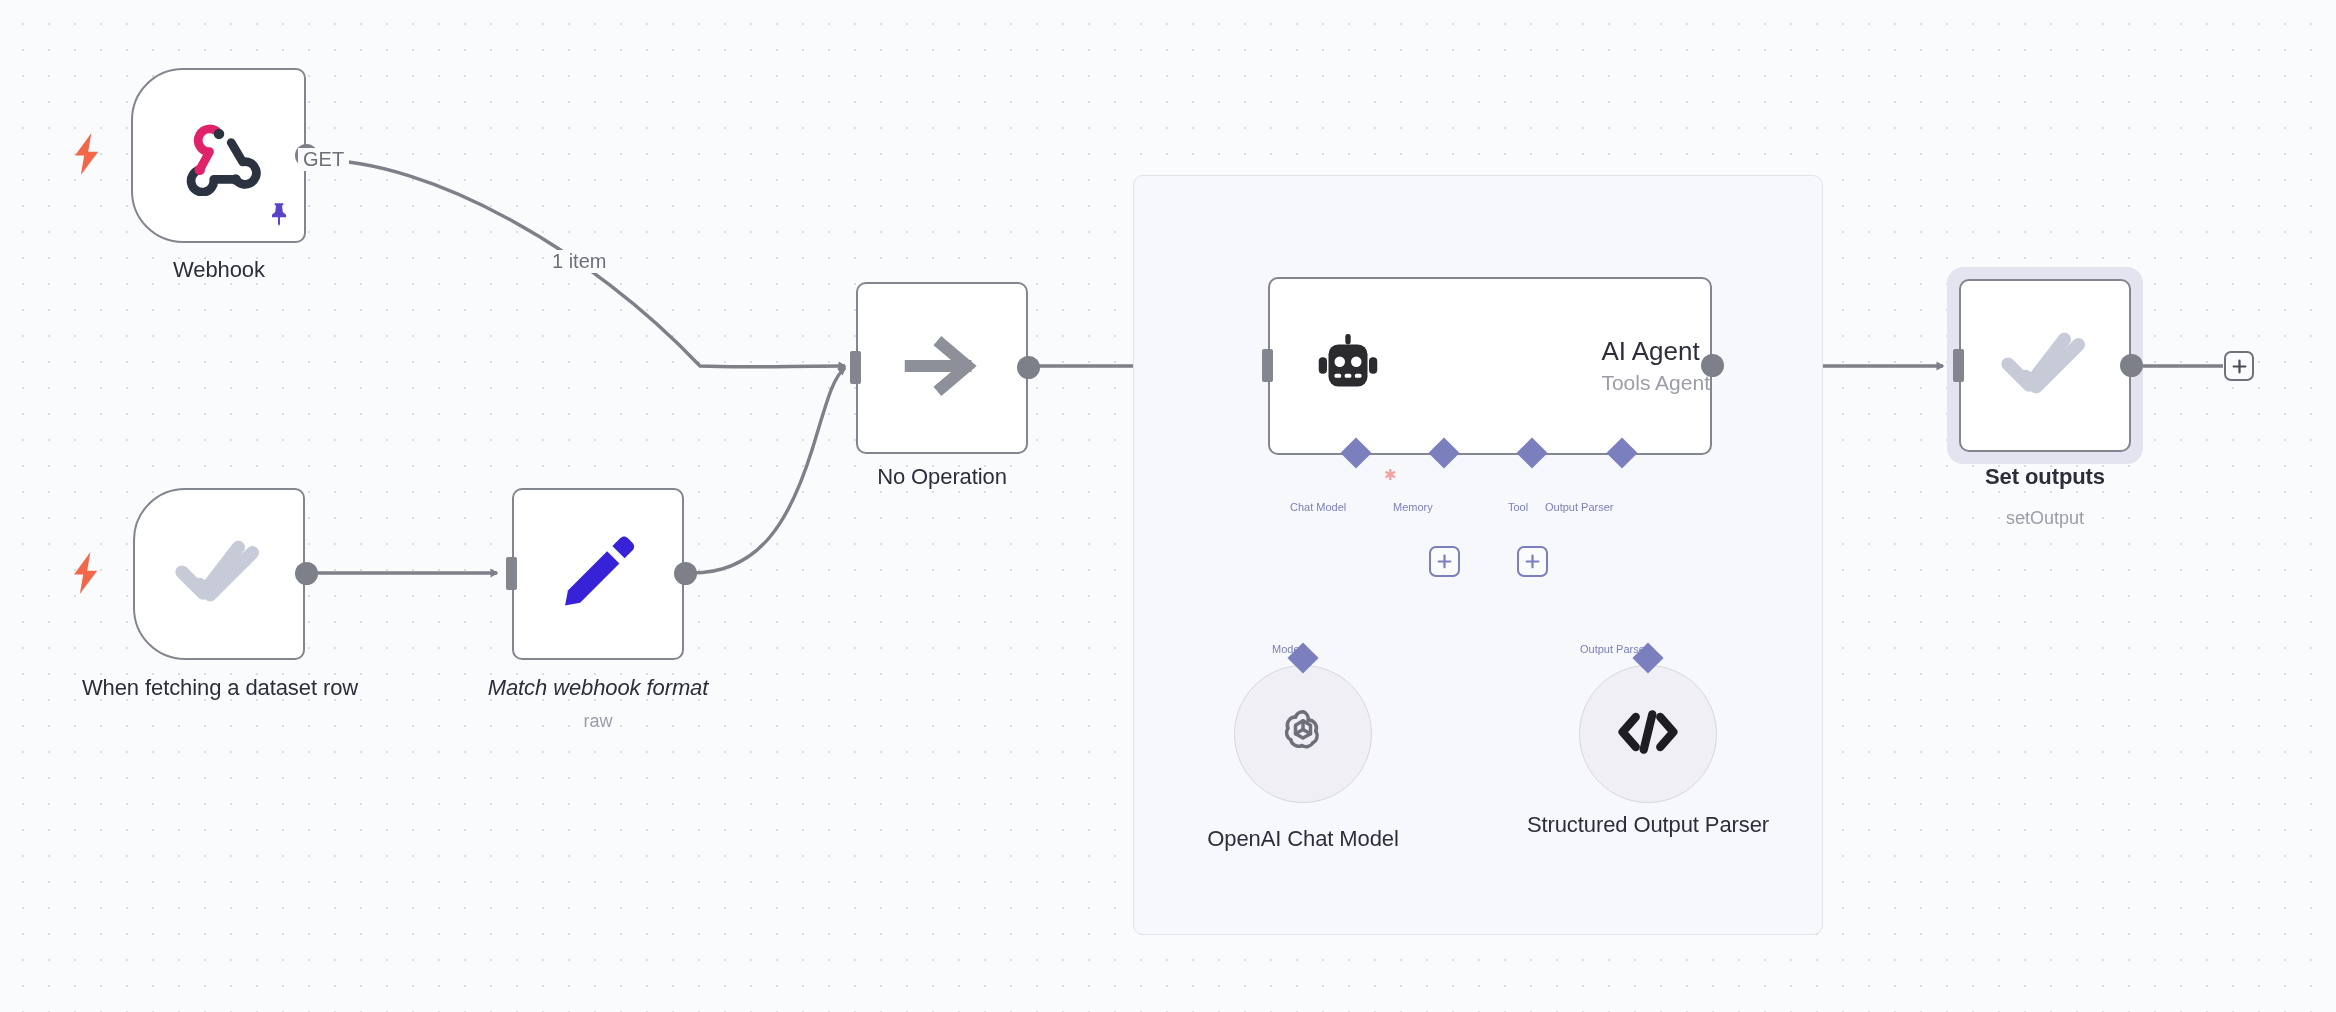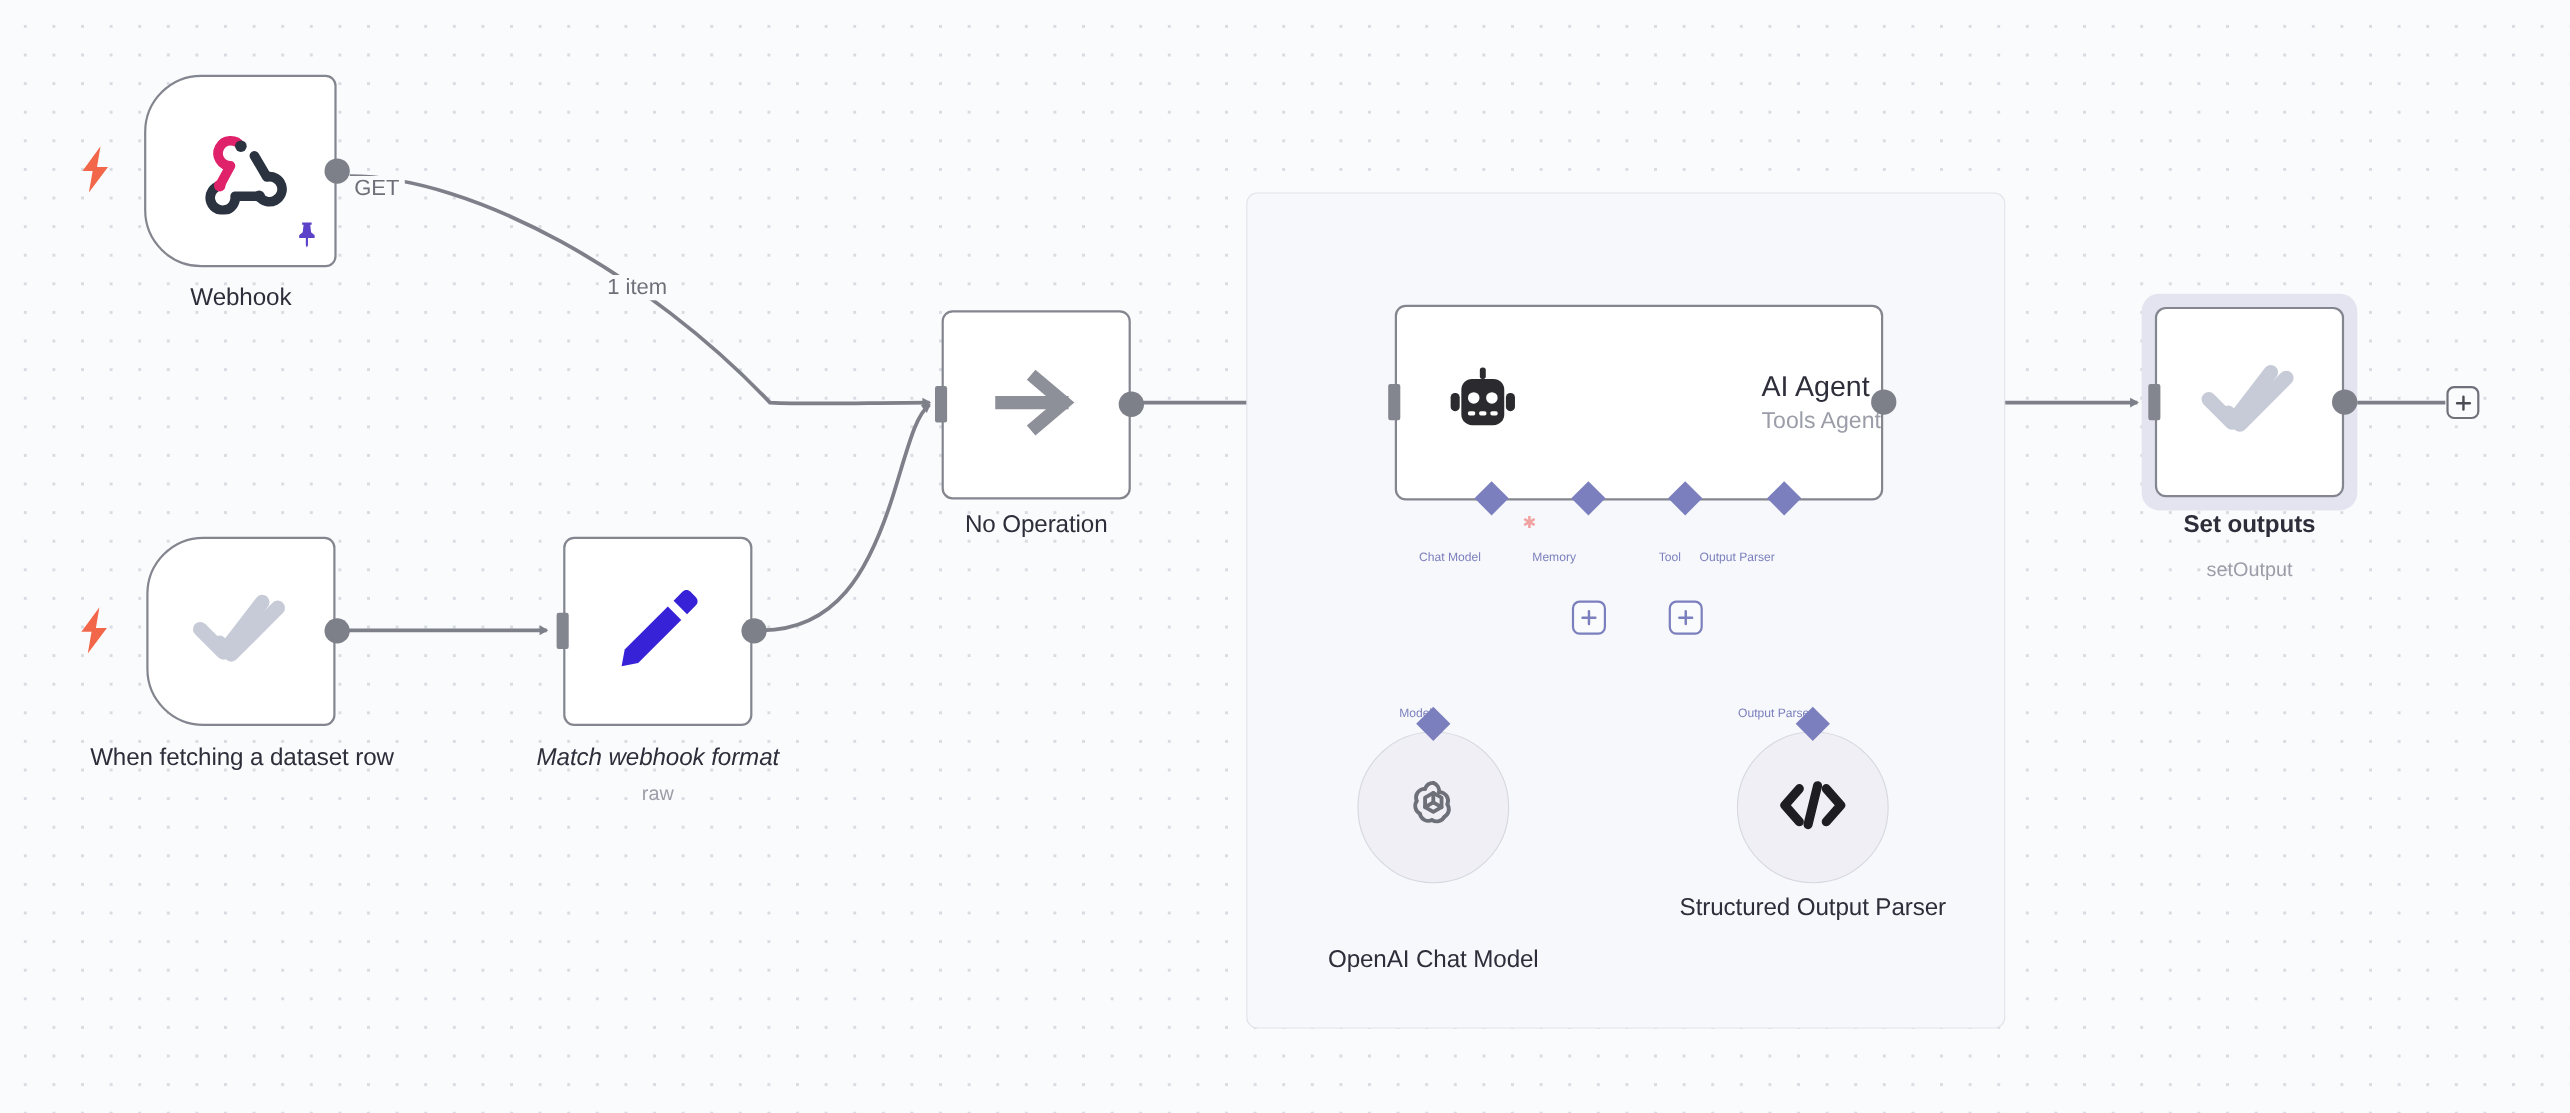--- a/index.html
+++ b/index.html
@@ -243,21 +243,21 @@
     <div class="dot-out" style="left:164px; top:76px;"></div>
   </div>
 
   <span class="bolt" style="left:73px; top:133px;">
     <svg width="28" height="42" viewBox="0 0 14 21">
       <path d="M9.2 0 L1 11.2 H5.6 L3.9 21 L12.6 9.4 H7.6 Z" fill="#f2674a"></path>
     </svg>
   </span>
   <div class="node-caption" style="left:109px; top:258px; width:220px;">Webhook</div>
 
-  <div class="edge-label" style="left:317px; top:148px;margin-top:12px;">GET</div>
+  <div class="edge-label" style="left:298px; top:148px;">GET</div>
 
   <div class="edge-label" style="left:547px; top:250px;">1 item</div>
 
   <div class="node" style="left:133px; top:488px;">
     <div class="node-box trigger" style="width:172px; height:172px;">
       <span>
         <svg width="90" height="74" viewBox="0 0 50 42" fill="none" stroke="#c6cbd7" stroke-width="7.5" stroke-linecap="round" stroke-linejoin="round">
           <path d="M4 21 L16 33 L36 7"></path>
           <path d="M14 28 L20 34 L44 10"></path>
         </svg>
@@ -363,21 +363,21 @@
         <path d="M11.56 17.25a3.1 3.1 0 0 0 4.3-1.12"></path>
         <path d="M15.86 16.13a3.1 3.1 0 0 0 1.1-4.44"></path>
         <path d="M16.96 11.69a3.1 3.1 0 0 0-2.93-4.3"></path>
         <path d="M14.03 7.39a3.1 3.1 0 0 0-2.01-3.25"></path>
         <path d="M9.1 9.35 L12 7.68 L14.9 9.35 V12.68 L12 14.35 L9.1 12.68 Z"></path>
         <path d="M12 7.68 V11.0 L14.9 12.68"></path>
         <path d="M9.1 12.68 L12 11.0"></path>
       </svg>
     </span>
   </div>
-  <div class="node-caption" style="left:1163px; top:860px; width:280px;">OpenAI Chat Model</div>
+  <div class="node-caption" style="left:1163px; top:827px; width:280px;">OpenAI Chat Model</div>
 
   <div class="circle-node" style="left:1579px; top:665px; width:138px; height:138px;">
     <span>
       <svg width="64" height="54" viewBox="0 0 34 28" fill="none" stroke="#1e1e22" stroke-width="4.4" stroke-linecap="round" stroke-linejoin="round">
         <path d="M10.5 6 L3.5 14 L10.5 22"></path>
         <path d="M23.5 6 L30.5 14 L23.5 22"></path>
         <path d="M19.3 4.6 L14.7 23.4"></path>
       </svg>
     </span>
   </div>

